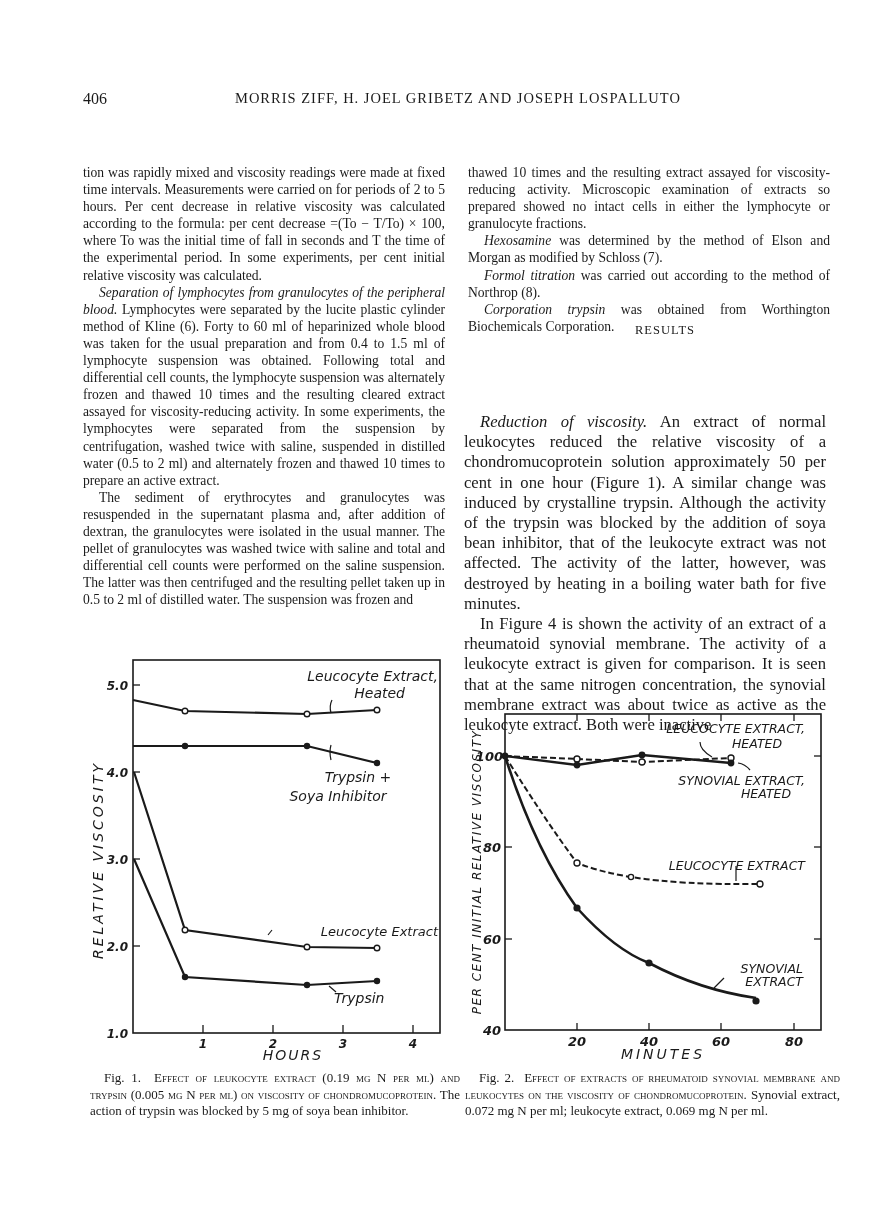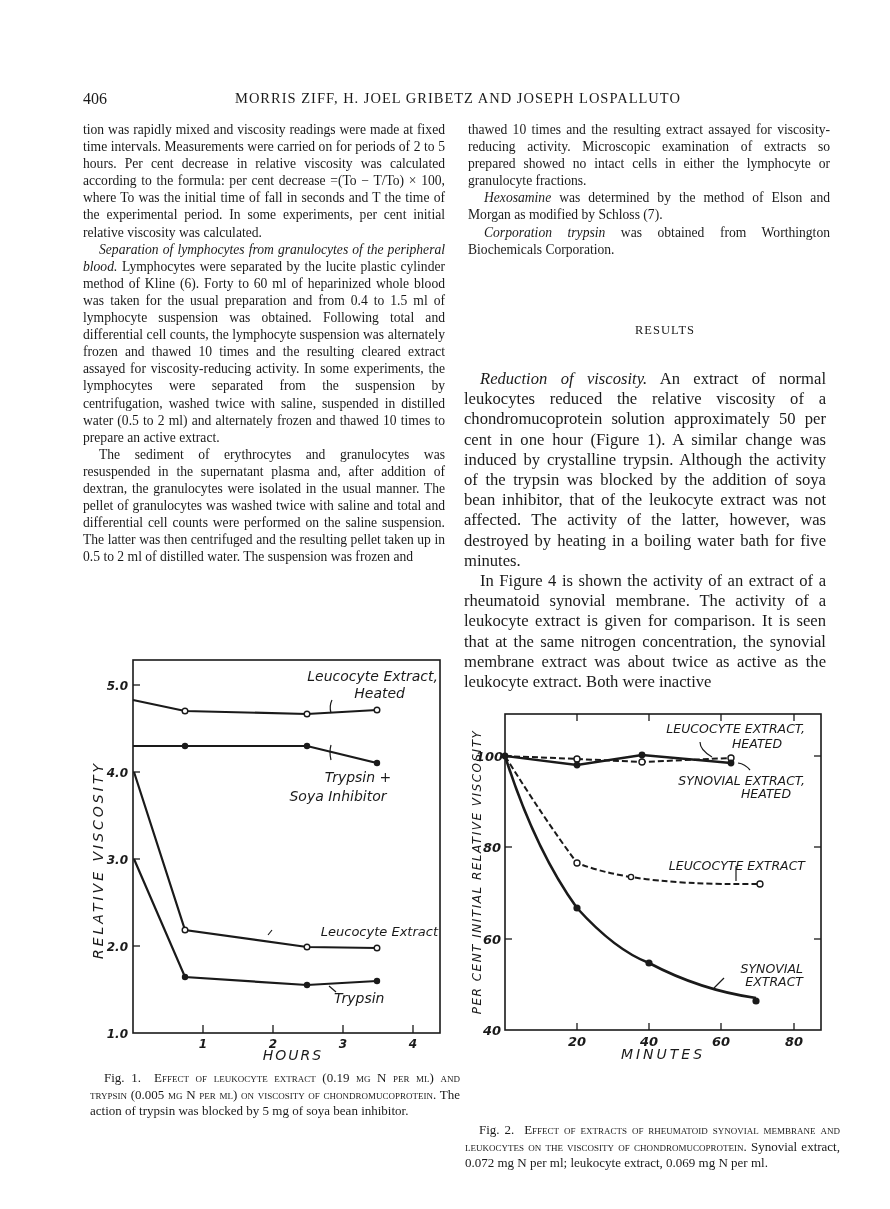--- a/index.html
+++ b/index.html
@@ -1,52 +1,53 @@
 <!DOCTYPE html>
 <html><head>
 <meta charset="utf-8">
 <style>
   html,body{margin:0;padding:0;background:#fff;}
   body{width:890px;height:1209px;position:relative;overflow:hidden;color:#1a1a1a;
     font-family:"Liberation Serif","DejaVu Serif",serif;}
   .runhead{position:absolute;top:90px;left:83px;width:760px;font-size:15px;}
   .runhead .pg{position:absolute;left:0;top:0;font-size:16px;}
   .runhead .auth{position:absolute;left:152px;top:0;letter-spacing:1px;font-size:14.5px;}
-  .col{position:absolute;text-align:justify;}
+  .col{position:absolute;text-align:justify;margin-top:43px;}
   .col p{margin:0;}
   .colL{left:83px;top:121px;width:362px;font-size:13.6px;line-height:17.1px;}
   .colR1{left:468px;top:121px;width:362px;font-size:13.6px;line-height:17.1px;}
   .colR2{left:464px;top:369px;width:362px;font-size:16.6px;line-height:20.2px;}
   .ind{text-indent:16px;}
   .it{font-style:italic;}
   .results{text-align:center;font-size:12.5px;letter-spacing:1px;margin:0 0 10px 0;}
   .sc{font-variant:small-caps;}
   .cap{position:absolute;font-size:13px;line-height:16.6px;text-align:justify;}
   .cap1{left:90px;top:1070px;width:370px;}
-  .cap2{left:465px;top:1122px;width:375px;}
+  .cap2{left:465px;top:1070px;width:375px;}
   svg text{font-family:"DejaVu Sans",sans-serif;}
   .chart{position:absolute;left:0;top:0;}
 </style>
 </head>
 <body>
 
 <div class="runhead">
   <span class="pg">406</span>
   <span class="auth">MORRIS ZIFF, H. JOEL GRIBETZ AND JOSEPH LOSPALLUTO</span>
 </div>
 
 <div class="col colL">
   <p>tion was rapidly mixed and viscosity readings were made at fixed time intervals. Measurements were carried on for periods of 2 to 5 hours. Per cent decrease in relative viscosity was calculated according to the formula: per cent decrease =(To − T/To) × 100, where To was the initial time of fall in seconds and T the time of the experimental period. In some experiments, per cent initial relative viscosity was calculated.</p>
   <p class="ind"><span class="it">Separation of lymphocytes from granulocytes of the peripheral blood.</span><span> Lymphocytes were separated by the lucite plastic cylinder method of Kline (6). Forty to 60 ml of heparinized whole blood was taken for the usual preparation and from 0.4 to 1.5 ml of lymphocyte suspension was obtained. Following total and differential cell counts, the lymphocyte suspension was alternately frozen and thawed 10 times and the resulting cleared extract assayed for viscosity-reducing activity. In some experiments, the lymphocytes were separated from the suspension by centrifugation, washed twice with saline, suspended in distilled water (0.5 to 2 ml) and alternately frozen and thawed 10 times to prepare an active extract.</span></p>
   <p class="ind">The sediment of erythrocytes and granulocytes was resuspended in the supernatant plasma and, after addition of dextran, the granulocytes were isolated in the usual manner. The pellet of granulocytes was washed twice with saline and total and differential cell counts were performed on the saline suspension. The latter was then centrifuged and the resulting pellet taken up in 0.5 to 2 ml of distilled water. The suspension was frozen and</p>
 </div>
 
 <div class="col colR1">
   <p>thawed 10 times and the resulting extract assayed for viscosity-reducing activity. Microscopic examination of extracts so prepared showed no intact cells in either the lymphocyte or granulocyte fractions.</p>
   <p class="ind"><span class="it">Hexosamine</span><span> was determined by the method of Elson and Morgan as modified by Schloss (7).</span></p>
+  <p class="ind"><span class="it">Formol titration</span><span> was carried out according to the method of Northrop (8).</span></p>
   <p class="ind"><span class="it">Corporation trypsin</span><span> was obtained from Worthington Biochemicals Corporation.</span></p>
 </div>
 
 <div class="results" style="position:absolute;left:484px;top:323px;width:362px;">RESULTS</div>
 
 <div class="col colR2">
   <p class="ind"><span class="it">Reduction of viscosity.</span><span> An extract of normal leukocytes reduced the relative viscosity of a chondromucoprotein solution approximately 50 per cent in one hour (Figure 1). A similar change was induced by crystalline trypsin. Although the activity of the trypsin was blocked by the addition of soya bean inhibitor, that of the leukocyte extract was not affected. The activity of the latter, however, was destroyed by heating in a boiling water bath for five minutes.</span></p>
   <p class="ind">In Figure 4 is shown the activity of an extract of a rheumatoid synovial membrane. The activity of a leukocyte extract is given for comparison. It is seen that at the same nitrogen concentration, the synovial membrane extract was about twice as active as the leukocyte extract. Both were inactive</p>
 </div>
 

